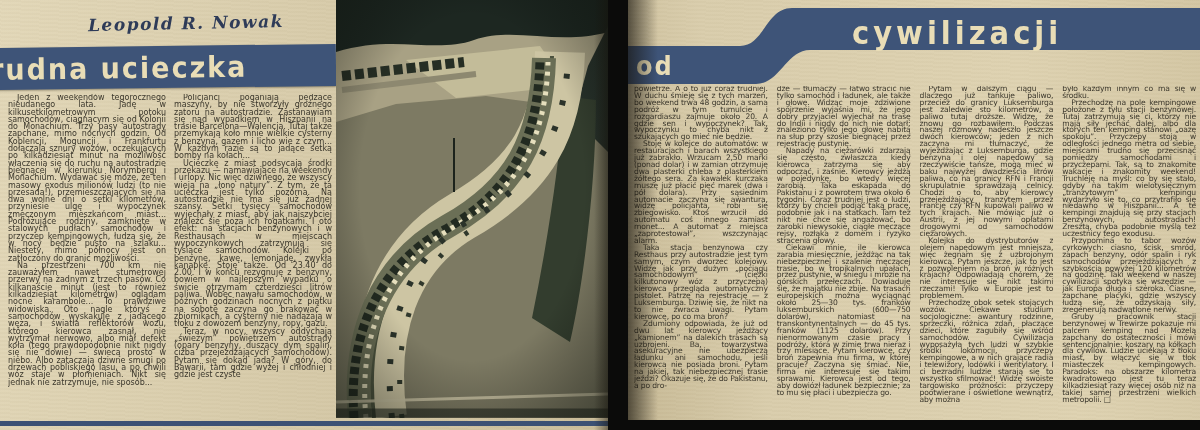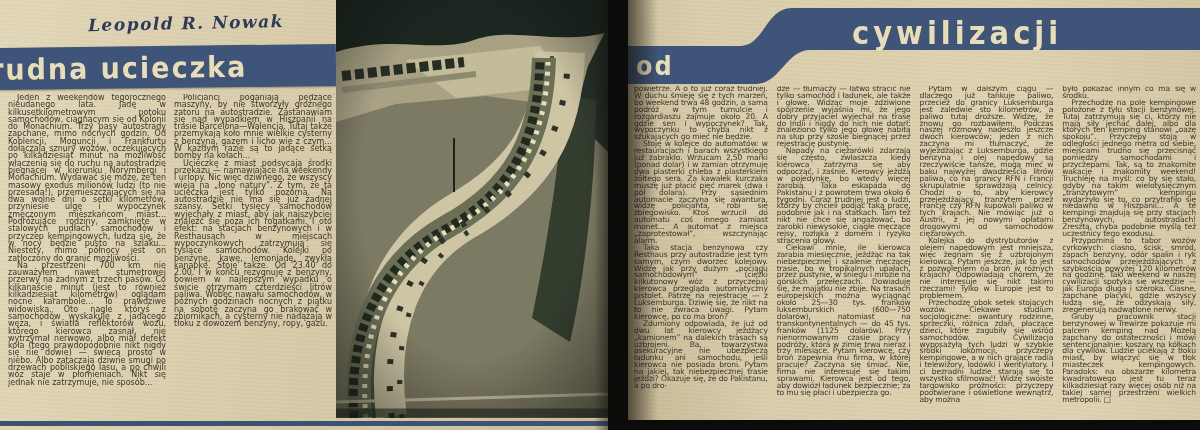--- a/index.html
+++ b/index.html
@@ -86,20 +86,21 @@
     </svg>
 
     <div class="cols cols-left">
       <div class="col">
           <p class="para ind">Jeden z weekendów tegorocznego nieudanego lata. Jadę w kilkusetkilometrowym potoku samochodów, ciągnącym się od Kolonii do Monachium. Trzy pasy autostrady zapchane, mimo nocnych godzin. Od Koblencji, Moguncji i Frankfurtu dołączają sznury wozów, oczekujących po kilkadziesiąt minut na możliwość włączenia się do ruchu na autostradzie biegnącej w kierunku Norymbergi i Monachium. Wydawać się może, że ten masowy exodus milionów ludzi (to nie przesada!), przemieszczających się na dwa wolne dni o setki kilometrów, przyniesie ulgę i wypoczynek zmęczonym mieszkańcom miast... Podróżujące rodziny, zamknięte w stalowych pudłach samochodów i przyczep kempingowych, łudzą się, że w nocy będzie pusto na szlaku... Niestety, mimo północy jest on zatłoczony do granic możliwości.</p>
           <p class="para ind">Na przestrzeni 700 km nie zauważyłem nawet stumetrowej przerwy na żadnym z trzech pasów. Co kilkanaście minut (jest to również kilkadziesiąt kilometrów) oglądam nocne karambole... To prawdziwe widowiska. Oto nagle któryś z samochodów wyskakuje z jadącego węża, i światła reflektorów wozu, którego kierowca zasnął, nie wytrzymał nerwowo, albo miał defekt koła (tego prawdopodobnie nikt nigdy się nie dowie) — świecą prosto w niebo. Albo zataczają dziwne smugi po drzewach pobliskiego lasu, a po chwili wóz staje w płomieniach. Nikt się jednak nie zatrzymuje, nie sposób...</p>
         </div>
       <div class="col">
           <p class="para ind">Policjanci poganiają pędzące maszyny, by nie stworzyły groźnego zatoru na autostradzie. Zastanawiam się nad wypadkiem w Hiszpanii na trasie Barcelona—Walencja. Tutaj także przemykają koło mnie wielkie cysterny z benzyną, gazem i licho wie z czym... W każdym razie są to jadące setką bomby na kołach...</p>
           <p class="para ind">Ucieczkę z miast podsycają środki przekazu — namawiające na weekendy i urlopy. Nic więc dziwnego, że wszyscy wieją na „łono natury”. Z tym, że ta ucieczka jest tylko pozorna. Na autostradzie nie ma się już żadnej szansy. Setki tysięcy samochodów wyjechały z miast, aby jak najszybciej znaleźć się poza ich rogatkami. I oto efekt: na stacjach benzynowych i w Resthausach w miejscach wypoczynkowych zatrzymują się tysiące samochodów. Kolejki po benzynę, kawę, lemoniadę, zwykłą kanapkę. Stoję także. Od 23.40 do 2.00. I w końcu rezygnuję z benzyny, bowiem w najlepszym wypadku o świcie otrzymam czterdzieści litrów paliwa. Wobec nawału samochodów, w późnych godzinach nocnych z piątku na sobotę zaczyna go brakować w zbiornikach, a cysterny nie nadążają w tłoku z dowozem benzyny, ropy, gazu.</p>
+          <p class="para ind">Teraz, w nocy, wszyscy oddychają „świeżym” powietrzem autostrady (opary benzyny, duszący dym spalin, ciżba przejeżdżających samochodów). Pytam się dokąd jadą? W góry, do Bawarii, tam gdzie wyżej i chłodniej i gdzie jest czyste</p>
         </div>
     </div>
 
     <div class="rule-bottom"></div>
     <div class="gutter-shadow-l"></div>
   </div>
 
   <div class="page page-right">
     <div class="paper-grain"></div>
 
@@ -122,21 +123,21 @@
           <p class="para">dze — tłumaczy — łatwo stracić nie tylko samochód i ładunek, ale także i głowę. Widząc moje zdziwione spojrzenie wyjaśnia mi, że jego dobry przyjaciel wyjechał na trasę do Indii i nigdy do nich nie dotarł; znaleziono tylko jego głowę nabitą na słup przy szosie biegnącej przez rejestrację pustynię.</p>
           <p class="para ind">Napady na ciężarówki zdarzają się często, zwłaszcza kiedy kierowca zatrzyma się aby odpocząć, i zaśnie. Kierowcy jeżdżą w pojedynkę, bo wtedy więcej zarobią. Taka eskapada do Pakistanu i z powrotem trwa około 6 tygodni. Coraz trudniej jest o ludzi, którzy by chcieli podjąć taką pracę, podobnie jak i na statkach. Tam też nikt nie chce się angażować, bo zarobki niewysokie, ciągłe męczące rejsy, rozłąka z domem i ryzyko stracenia głowy.</p>
           <p class="para ind">Ciekawi mnie, ile kierowca zarabia miesięcznie, jeżdżąc na tak niebezpiecznej i szalenie męczącej trasie, bo w tropikalnych upałach, przez pustynie, w śniegu i mrozie na górskich przełęczach. Dowiaduję się, że majątku nie zbije. Na trasach europejskich można wyciągnąć około 25—30 tys. franków luksemburskich (600—750 dolarów), natomiast na transkontynentalnych — do 45 tys. franków (1125 dolarów). Przy nienormowanym czasie pracy i podróży, która w zimie trwa nieraz i trzy miesiące. Pytam kierowcę, czy broń zapewnia mu firma, w której pracuje? Zaczyna się śmiać. Nie, firma nie interesuje się takimi sprawami. Kierowca jest od tego, aby dowiózł ładunek bezpiecznie; za to mu się płaci i ubezpiecza go.</p>
         </div>
       <div class="col">
           <p class="para ind">Pytam w dalszym ciągu — dlaczego już tankuje paliwo, przecież do granicy Luksemburga jest zaledwie sto kilometrów, a paliwo tutaj droższe. Widzę, że znowu go rozbawiłem. Podczas naszej rozmowy nadeszło jeszcze dwóch kierowców; jeden z nich zaczyna mi tłumaczyć, że wyjeżdżając z Luksemburga, gdzie benzyna i olej napędowy są rzeczywiście tańsze, mogą mieć w baku najwyżej dwadzieścia litrów paliwa, co na granicy RFN i Francji skrupulatnie sprawdzają celnicy. Chodzi o to, aby kierowcy przejeżdżający tranzytem przez Francję czy RFN kupowali paliwo w tych krajach. Nie mówiąc już o Austrii, z jej nowymi opłatami drogowymi od samochodów ciężarowych.</p>
           <p class="para ind">Kolejka do dystrybutorów z olejem napędowym jest mniejsza, więc żegnam się z uzbrojonym kierowcą. Pytam jeszcze, jak to jest z pozwoleniem na broń w różnych krajach? Odpowiadają chórem, że nie interesuje się nikt takimi rzeczami! Tylko w Europie jest to problemem.</p>
           <p class="para ind">Przechodzę obok setek stojących wozów. Ciekawe studium socjologiczne: awantury rodzinne, sprzeczki, różnica zdań, płaczące dzieci, które zagubiły się wśród samochodów. Cywilizacja wyposażyła tych ludzi w szybkie środki lokomocji, przyczepy kempingowe, a w nich grające radia i telewizory, lodówki i wentylatory. I ci bezradni ludzie starają się to wszystko sfilmować! Widzę swoiste targowisko próżności: przyczepy pootwierane i oświetlone wewnątrz, aby można</p>
         </div>
       <div class="col">
-          <p class="para">było pokazać innym co ma się w środku.</p>
+          <p class="para">było każdym innym co ma się w środku.</p>
           <p class="para ind">Przechodzę na pole kempingowe położone z tyłu stacji benzynowej. Tutaj zatrzymują się ci, którzy nie mają siły jechać dalej, albo dla których ten kemping stanowi „oazę spokoju”. Przyczepy stoją w odległości jednego metra od siebie, miejscami trudno się przecisnąć pomiędzy samochodami i przyczepami. Tak, są to znakomite wakacje i znakomity weekend! Truchleję na myśl: co by się stało, gdyby na takim wielotysięcznym „tranzytowym” kempingu wydarzyło się to, co przytrafiło się niedawno w Hiszpanii... A te kempingi znajdują się przy stacjach benzynowych, autostradach! Zresztą, chyba podobnie myślą też uczestnicy tego exodusu.</p>
           <p class="para ind">Przypomina to tabor wozów cyrkowych: ciasno, ścisk, smród, zapach benzyny, odór spalin i ryk samochodów przejeżdżających z szybkością powyżej 120 kilometrów na godzinę. Taki weekend w naszej cywilizacji spotyka się wszędzie — jak Europa długa i szeroka. Ciasne, zapchane placyki, gdzie wszyscy łudzą się, że odzyskają siły, zregenerują nadwątlone nerwy.</p>
           <p class="para ind">Gruby pracownik stacji benzynowej w Trewirze pokazuje mi palcem kemping nad Mozelą zapchany do ostateczności i mówi sentencjonalnie: koszary na kółkach dla cywilów. Ludzie uciekają z tłoku miast, by włączyć się w tłok miasteczek kempingowych. Paradoks: na obszarze kilometra kwadratowego jest tu teraz kilkadziesiąt razy więcej osób niż na takiej samej przestrzeni wielkich metropolii.  □</p>
         </div>
     </div>
 
     <div class="gutter-shadow-r"></div>
   </div>
 
 </div>

